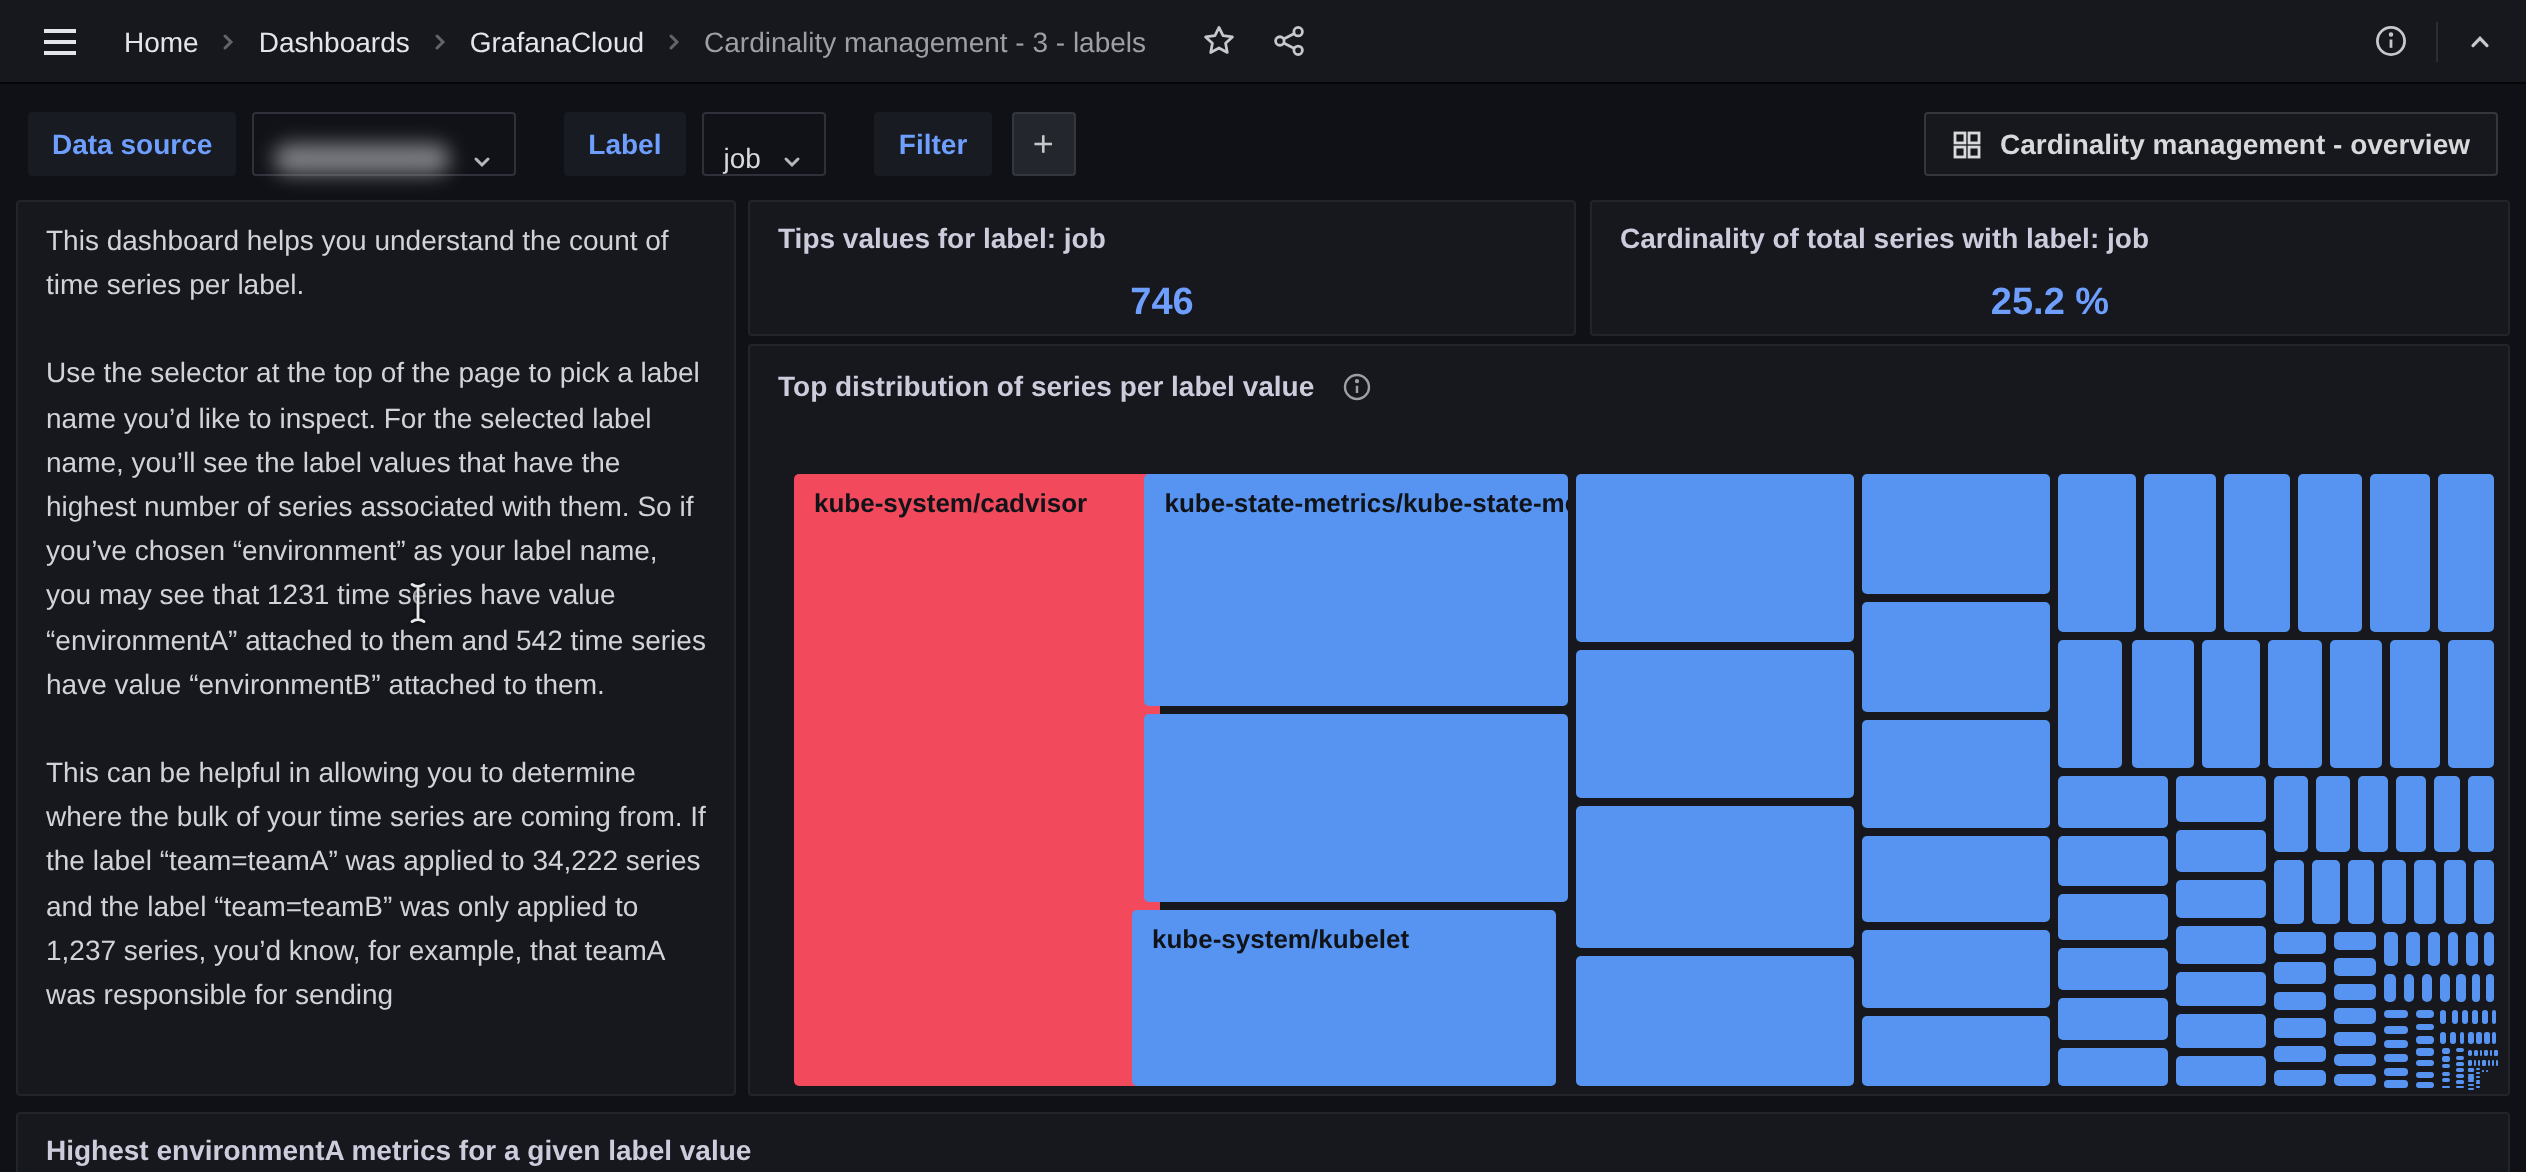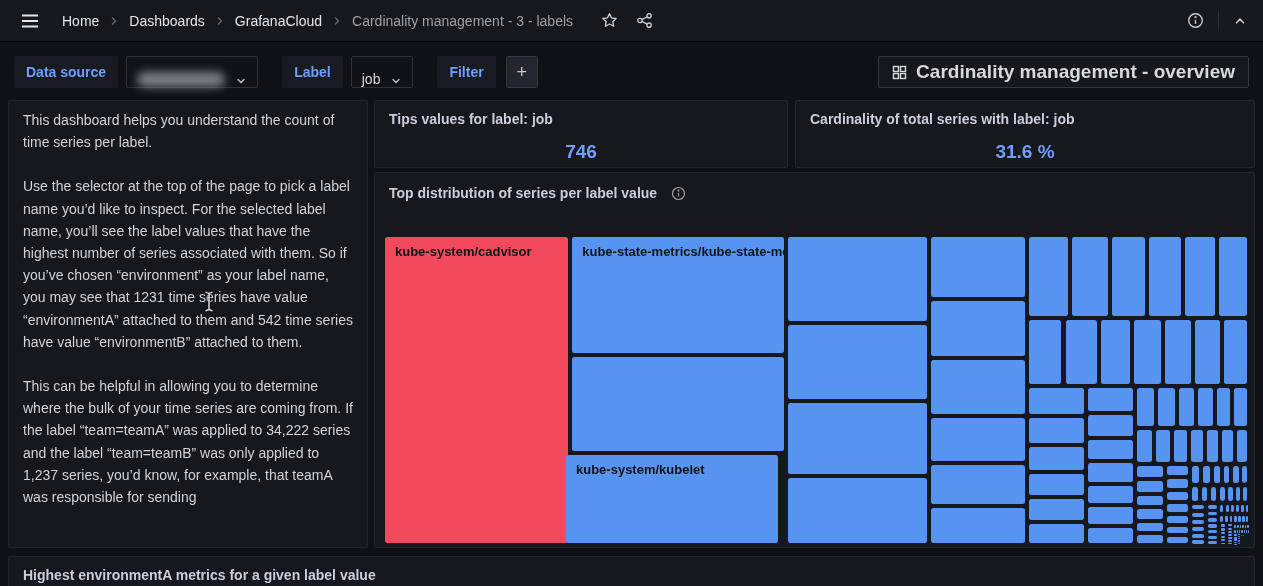--- a/index.html
+++ b/index.html
@@ -26,21 +26,21 @@
   .vlabel { height:32px; display:flex; align-items:center; padding:0 12px; background:#181b22;
             border-radius:2px; color:#6e9fff; font-size:14px; font-weight:700; }
   .vselect { height:32px; display:flex; align-items:flex-end; gap:10px; padding:0 10px; background:#111218;
              border:1px solid #2f313a; border-radius:2px; cursor:pointer; }
   .blurblob { width:88px; height:15px; border-radius:8px; background:#9a9ca1; filter:blur(5px); opacity:.8; }
   .vselect .val { color:#d8d9da; font-size:14px; }
   .plusbtn { width:32px; height:32px; margin-left:2px; background:#24262d; border:1px solid #34363d; border-radius:2px;
              display:flex; align-items:center; justify-content:center; color:#c7c8cc; font-size:18px; cursor:pointer; }
   .gap16 { width:8px; }
   .overview-btn { margin-left:auto; height:32px; display:flex; align-items:center; gap:9px; padding:0 13px;
-                  border:1px solid #34363d; border-radius:2px; color:#d8d9da; font-size:19px; font-weight:700;
+                  border:1px solid #34363d; border-radius:2px; color:#d8d9da; font-size:14px; font-weight:700;
                   background:#16181e; cursor:pointer; }
 
   
   .panel { position:absolute; background:#16181e; border:1px solid #22242b; border-radius:2px; overflow:hidden; }
   .panel-title { font-size:14px; font-weight:700; color:#ccccdc; }
 
   .tips-panel { left:8px; top:100px; width:360px; height:448px; }
   .tips-header { display:flex; align-items:center; gap:9px; padding:10px 12px 4px 13px; }
   .kebab { margin-left:auto; cursor:pointer; padding:2px 4px; }
   .tips-body { padding:8px 14px 0 14px; font-size:14px; line-height:22.2px; color:#d2d3d7; }
@@ -167,34 +167,34 @@
       <p>This can be helpful in allowing you to determine where the bulk of your time series are coming from. If the label “team=teamA” was applied to 34,222 series and the label “team=teamB” was only applied to 1,237 series, you’d know, for example, that teamA was responsible for sending</p>
     </div>
   </div>
 
   <div class="panel stat-panel stat1">
     <span class="panel-title">Tips values for label: job</span>
     <div class="stat-value">746</div>
   </div>
   <div class="panel stat-panel stat2">
     <span class="panel-title">Cardinality of total series with label: job</span>
-    <div class="stat-value">31.6 %</div>
+    <div class="stat-value">25.2 %</div>
   </div>
 
   <div class="panel treemap-panel">
     <div class="treemap-header">
       <span class="panel-title">Top distribution of series per label value</span>
       <svg width="15" height="15" viewBox="0 0 16 16" fill="none" stroke="#9d9fa6" stroke-width="1.3">
         <circle cx="8" cy="8" r="6.4"></circle>
           <path d="M8 7.3v3.9"></path>
           <circle cx="8" cy="4.9" r="0.5" fill="#9d9fa6"></circle>
       </svg>
     </div>
     <div class="treemap-chart">
-        <div class="tm-rect" style="left: 2px; top: 2px; width: 183.244px; height: 306px; background: rgb(242, 73, 92); border-radius: 2.5px;">
+        <div class="tm-rect" style="left: 14px; top: 2px; width: 183.244px; height: 306px; background: rgb(242, 73, 92); border-radius: 2.5px;">
           <span class="tm-label" style="color: rgb(16, 20, 24);">kube-system/cadvisor</span>
         </div>
         <div class="tm-rect" style="left: 189.244px; top: 2px; width: 211.577px; height: 116.457px; background: rgb(87, 148, 242); border-radius: 2.5px;">
           <span class="tm-label" style="color: rgb(16, 20, 24);">kube-state-metrics/kube-state-metrics</span>
         </div>
         <div class="tm-rect" style="left: 189.244px; top: 122.457px; width: 211.577px; height: 93.4286px; background: rgb(87, 148, 242); border-radius: 2.5px;"></div>
         <div class="tm-rect" style="left: 183px; top: 219.886px; width: 211.577px; height: 88.1143px; background: rgb(87, 148, 242); border-radius: 2.5px;">
           <span class="tm-label" style="color: rgb(16, 20, 24);">kube-system/kubelet</span>
         </div>
         <div class="tm-rect" style="left: 404.821px; top: 2px; width: 138.897px; height: 84.1897px; background: rgb(87, 148, 242); border-radius: 2.5px;"></div>

